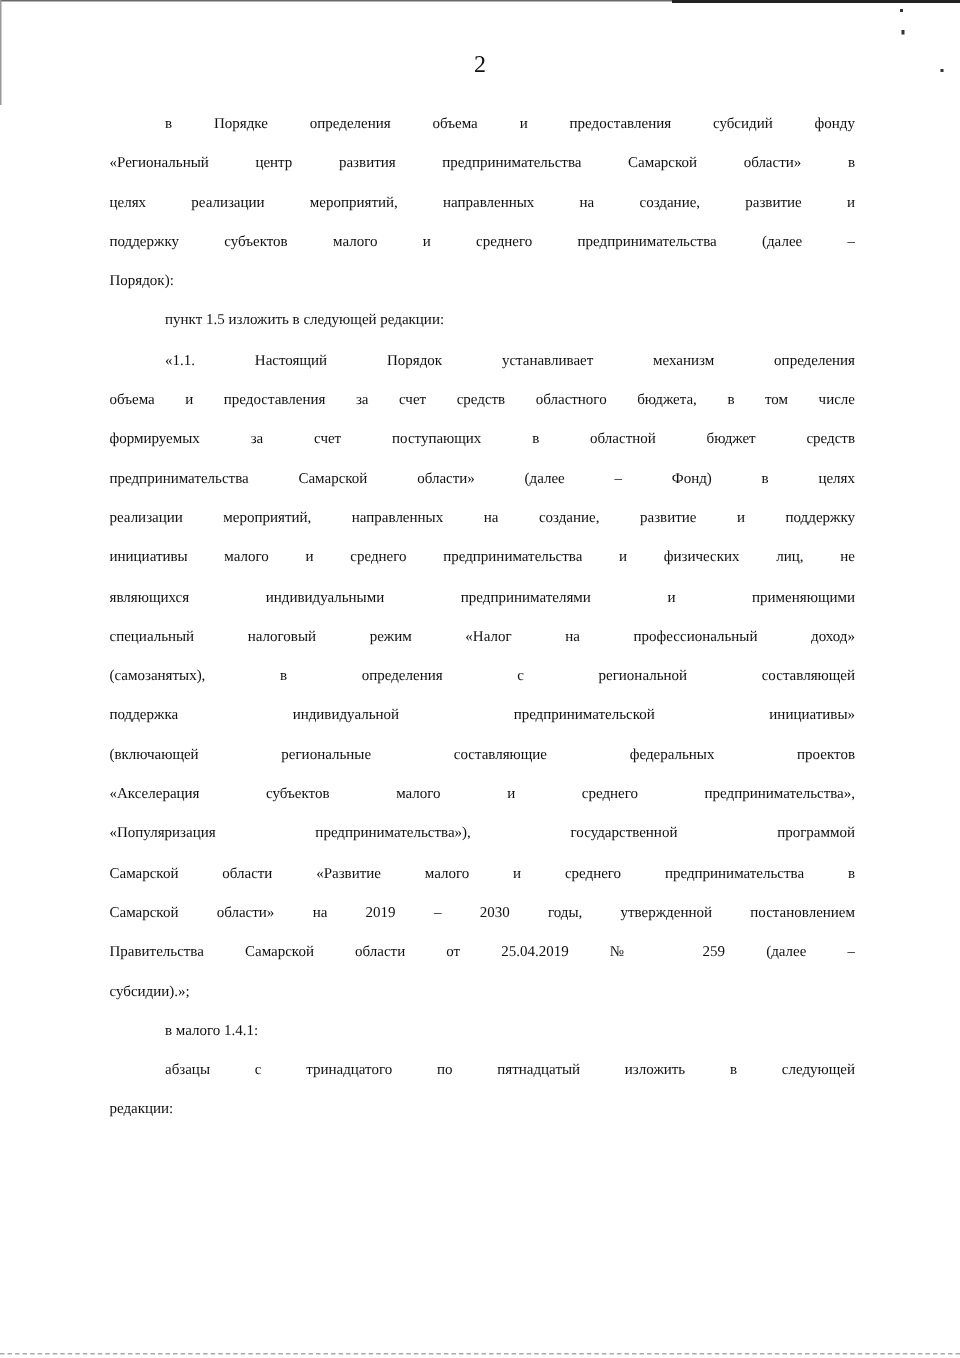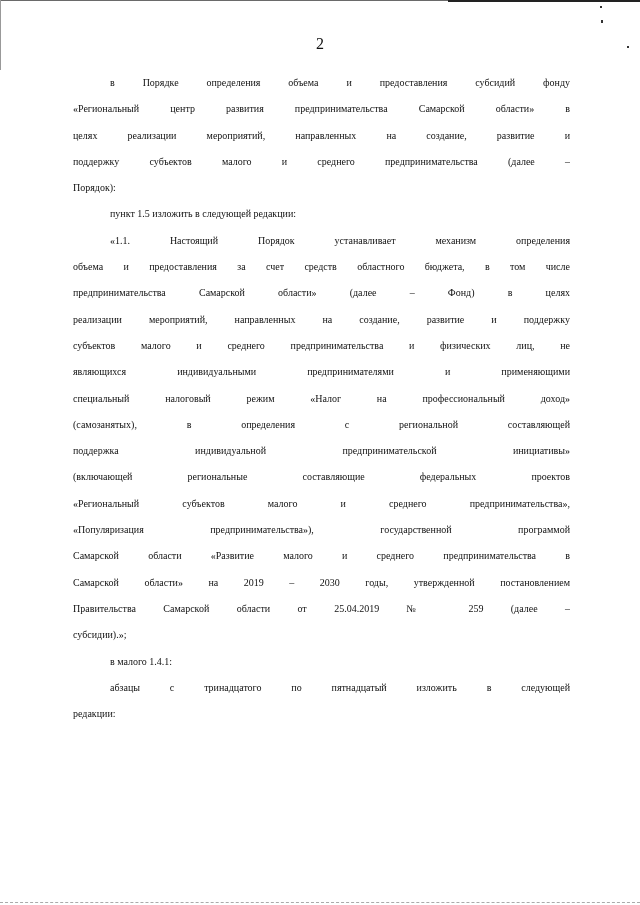--- a/index.html
+++ b/index.html
@@ -93,29 +93,30 @@
       <div class="line">целях реализации мероприятий, направленных на создание, развитие и</div>
       <div class="line">поддержку субъектов малого и среднего предпринимательства (далее –</div>
       <div class="line last">Порядок):</div>
     </div>
     <div>
       <div class="line indent last">пункт 1.5 изложить в следующей редакции:</div>
     </div>
     <div>
       <div class="line indent">«1.1. Настоящий Порядок устанавливает механизм определения</div>
       <div class="line">объема и предоставления за счет средств областного бюджета, в том числе</div>
+      <div class="line">формируемых за счет поступающих в областной бюджет средств</div>
       <div class="line">предпринимательства Самарской области» (далее – Фонд) в целях</div>
       <div class="line">реализации мероприятий, направленных на создание, развитие и поддержку</div>
-      <div class="line">субъектов малого и среднего предпринимательства и физических лиц, не</div>
+      <div class="line">инициативы малого и среднего предпринимательства и физических лиц, не</div>
       <div class="line">являющихся индивидуальными предпринимателями и применяющими</div>
       <div class="line">специальный налоговый режим «Налог на профессиональный доход»</div>
       <div class="line">(самозанятых), в определения с региональной составляющей</div>
       <div class="line">поддержка индивидуальной предпринимательской инициативы»</div>
       <div class="line">(включающей региональные составляющие федеральных проектов</div>
-      <div class="line">«Региональный субъектов малого и среднего предпринимательства»,</div>
+      <div class="line">«Акселерация субъектов малого и среднего предпринимательства»,</div>
       <div class="line">«Популяризация предпринимательства»), государственной программой</div>
       <div class="line">Самарской области «Развитие малого и среднего предпринимательства в</div>
       <div class="line">Самарской области» на 2019 – 2030 годы, утвержденной постановлением</div>
       <div class="line">Правительства Самарской области от 25.04.2019 № 259 (далее –</div>
       <div class="line last">субсидии).»;</div>
     </div>
     <div>
       <div class="line indent last">в малого 1.4.1:</div>
     </div>
     <div>

